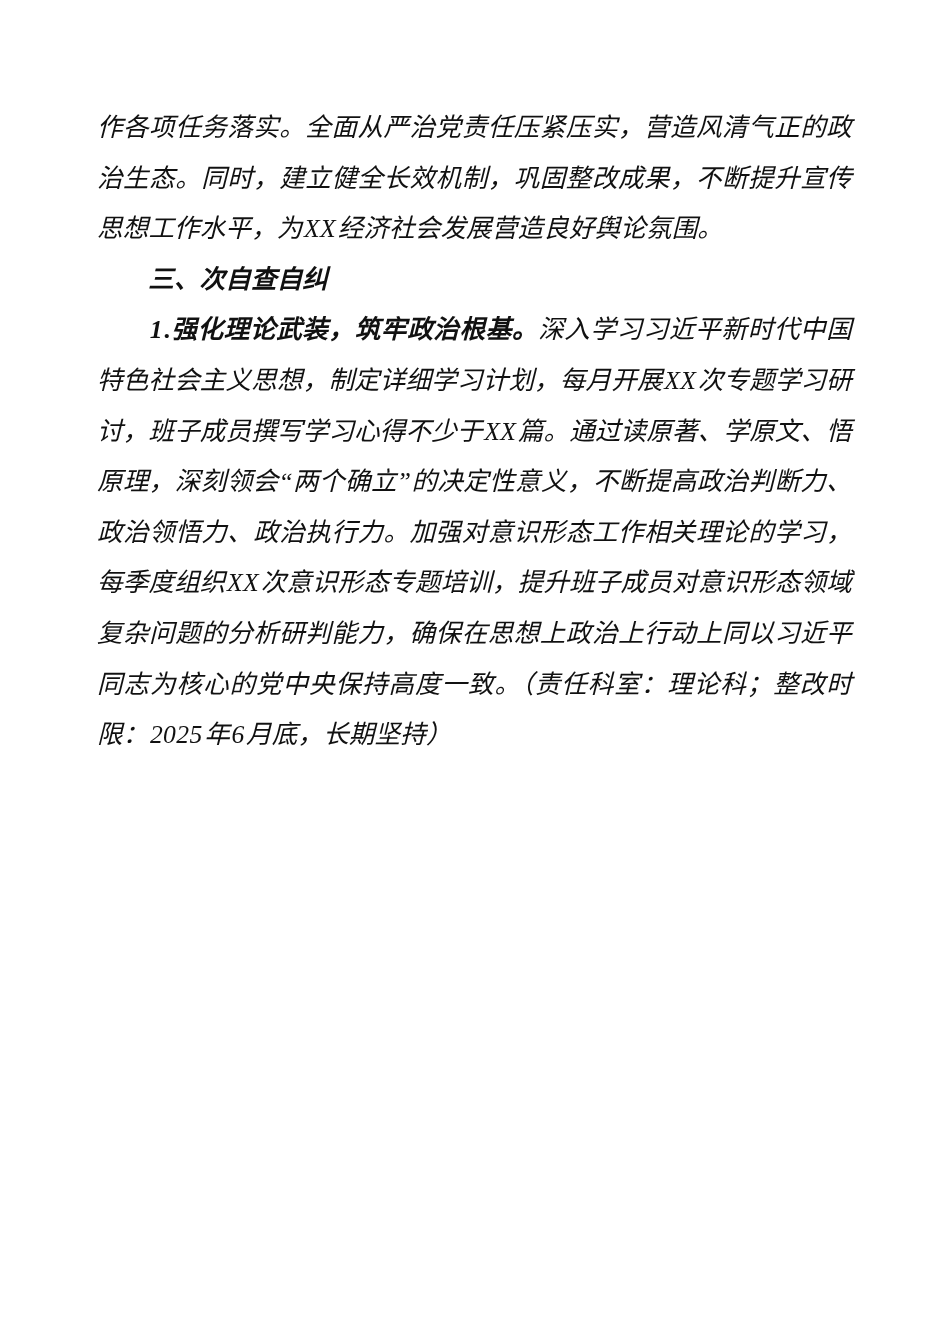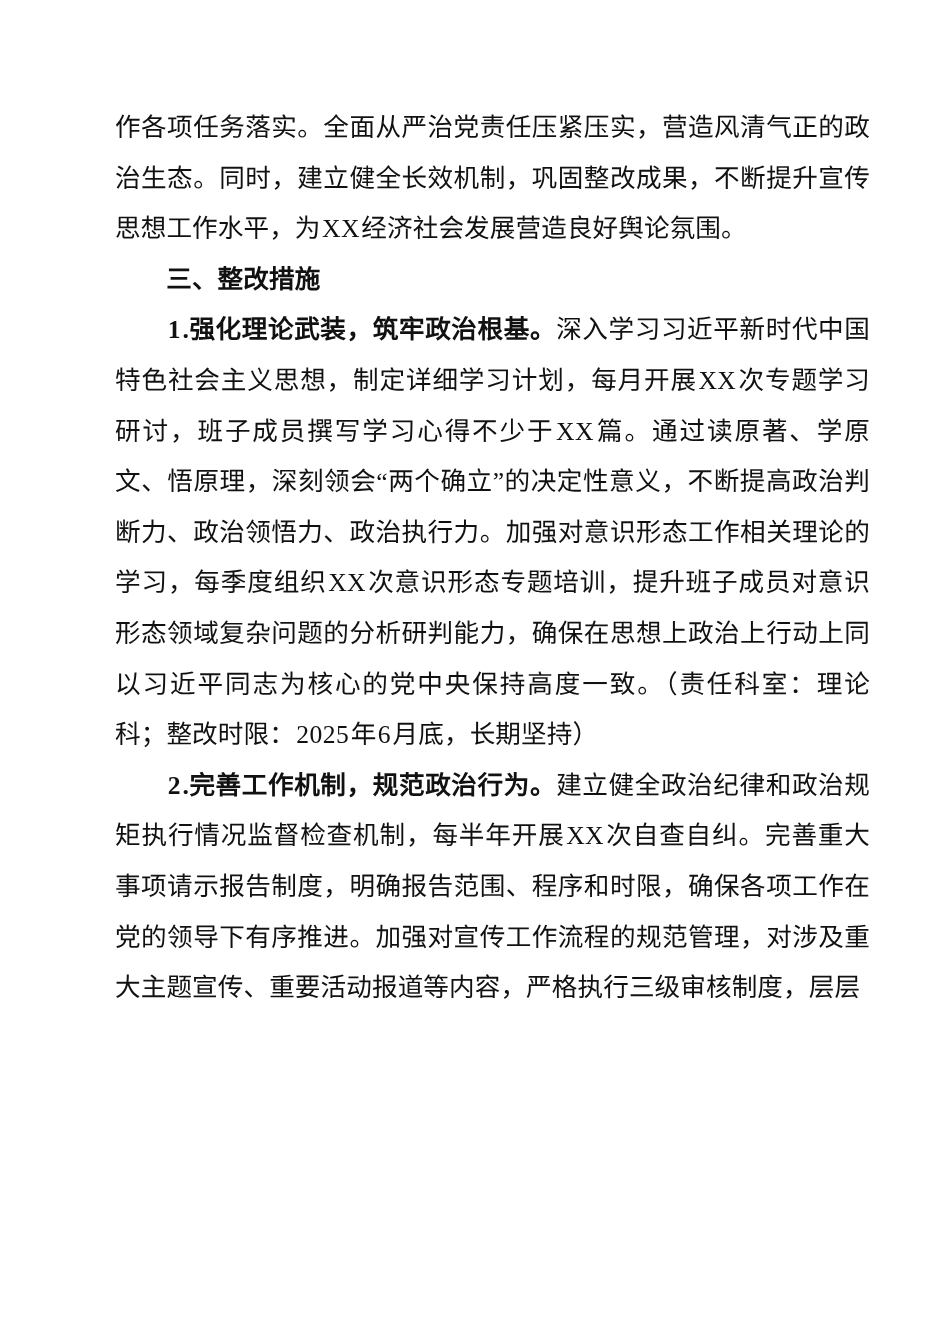--- a/index.html
+++ b/index.html
@@ -14,23 +14,24 @@
     height: 1344px;
     background: #ffffff;
     overflow: hidden;
     box-sizing: border-box;
     font-family: "Liberation Serif", "DejaVu Serif", serif;
     color: #111111;
   }
 
   .page-body {
     position: absolute;
-    left: 115px;
+    left: 97px;
     top: 103px;
     width: 755px;
+    font-style: italic;
   }
 
   
   .para {
     margin: 0;
     font-size: 25.6px;
     line-height: 50.6px;
     text-align: justify;
     text-justify: inter-character;
     text-align-last: left;
@@ -69,17 +70,16 @@
     font-weight: bold;
   }
 </style>
 </head>
 <body style="background: rgb(255, 255, 255);">
 
 <div class="page" style="background: rgb(255, 255, 255); color: rgb(17, 17, 17);">
   <div class="page-body" id="body-root">
 
   <p class="para cont"><span>作各项任务落实。全面从严治党责任压紧压实，营造风清气正的政治生态。同时，建立健全长效机制，巩固整改成果，不断提升宣传思想工作水平，为<span class="lat">XX</span>经济社会发展营造良好舆论氛围。</span></p>
-      <p class="para indent heading"><span>三、整改措施</span></p>
+      <p class="para indent heading"><span>三、次自查自纠</span></p>
       <p class="para indent"><span class="lead"><span class="lat">1</span>.强化理论武装，筑牢政治根基。</span><span>深入学习习近平新时代中国特色社会主义思想，制定详细学习计划，每月开展<span class="lat">XX</span>次专题学习研讨，班子成员撰写学习心得不少于<span class="lat">XX</span>篇。通过读原著、学原文、悟原理，深刻领会“两个确立”的决定性意义，不断提高政治判断力、政治领悟力、政治执行力。加强对意识形态工作相关理论的学习，每季度组织<span class="lat">XX</span>次意识形态专题培训，提升班子成员对意识形态领域复杂问题的分析研判能力，确保在思想上政治上行动上同以习近平同志为核心的党中央保持高度一致。（责任科室：理论科；整改时限：<span class="lat">2025</span>年<span class="lat">6</span>月底，长期坚持）</span></p>
-      <p class="para indent"><span class="lead"><span class="lat">2</span>.完善工作机制，规范政治行为。</span><span>建立健全政治纪律和政治规矩执行情况监督检查机制，每半年开展<span class="lat">XX</span>次自查自纠。完善重大事项请示报告制度，明确报告范围、程序和时限，确保各项工作在党的领导下有序推进。加强对宣传工作流程的规范管理，对涉及重大主题宣传、重要活动报道等内容，严格执行三级审核制度，层层</span></p>
     </div>
 </div>
 
 </body></html>

